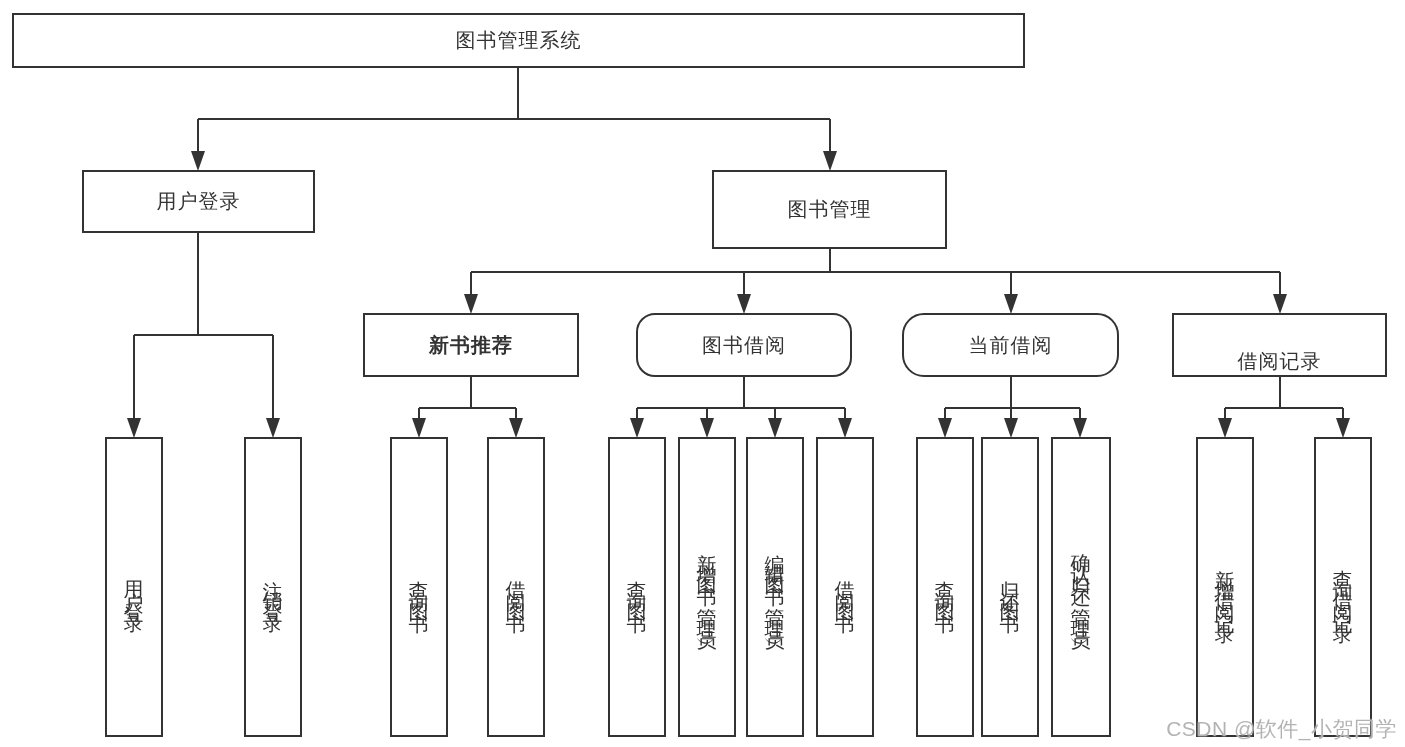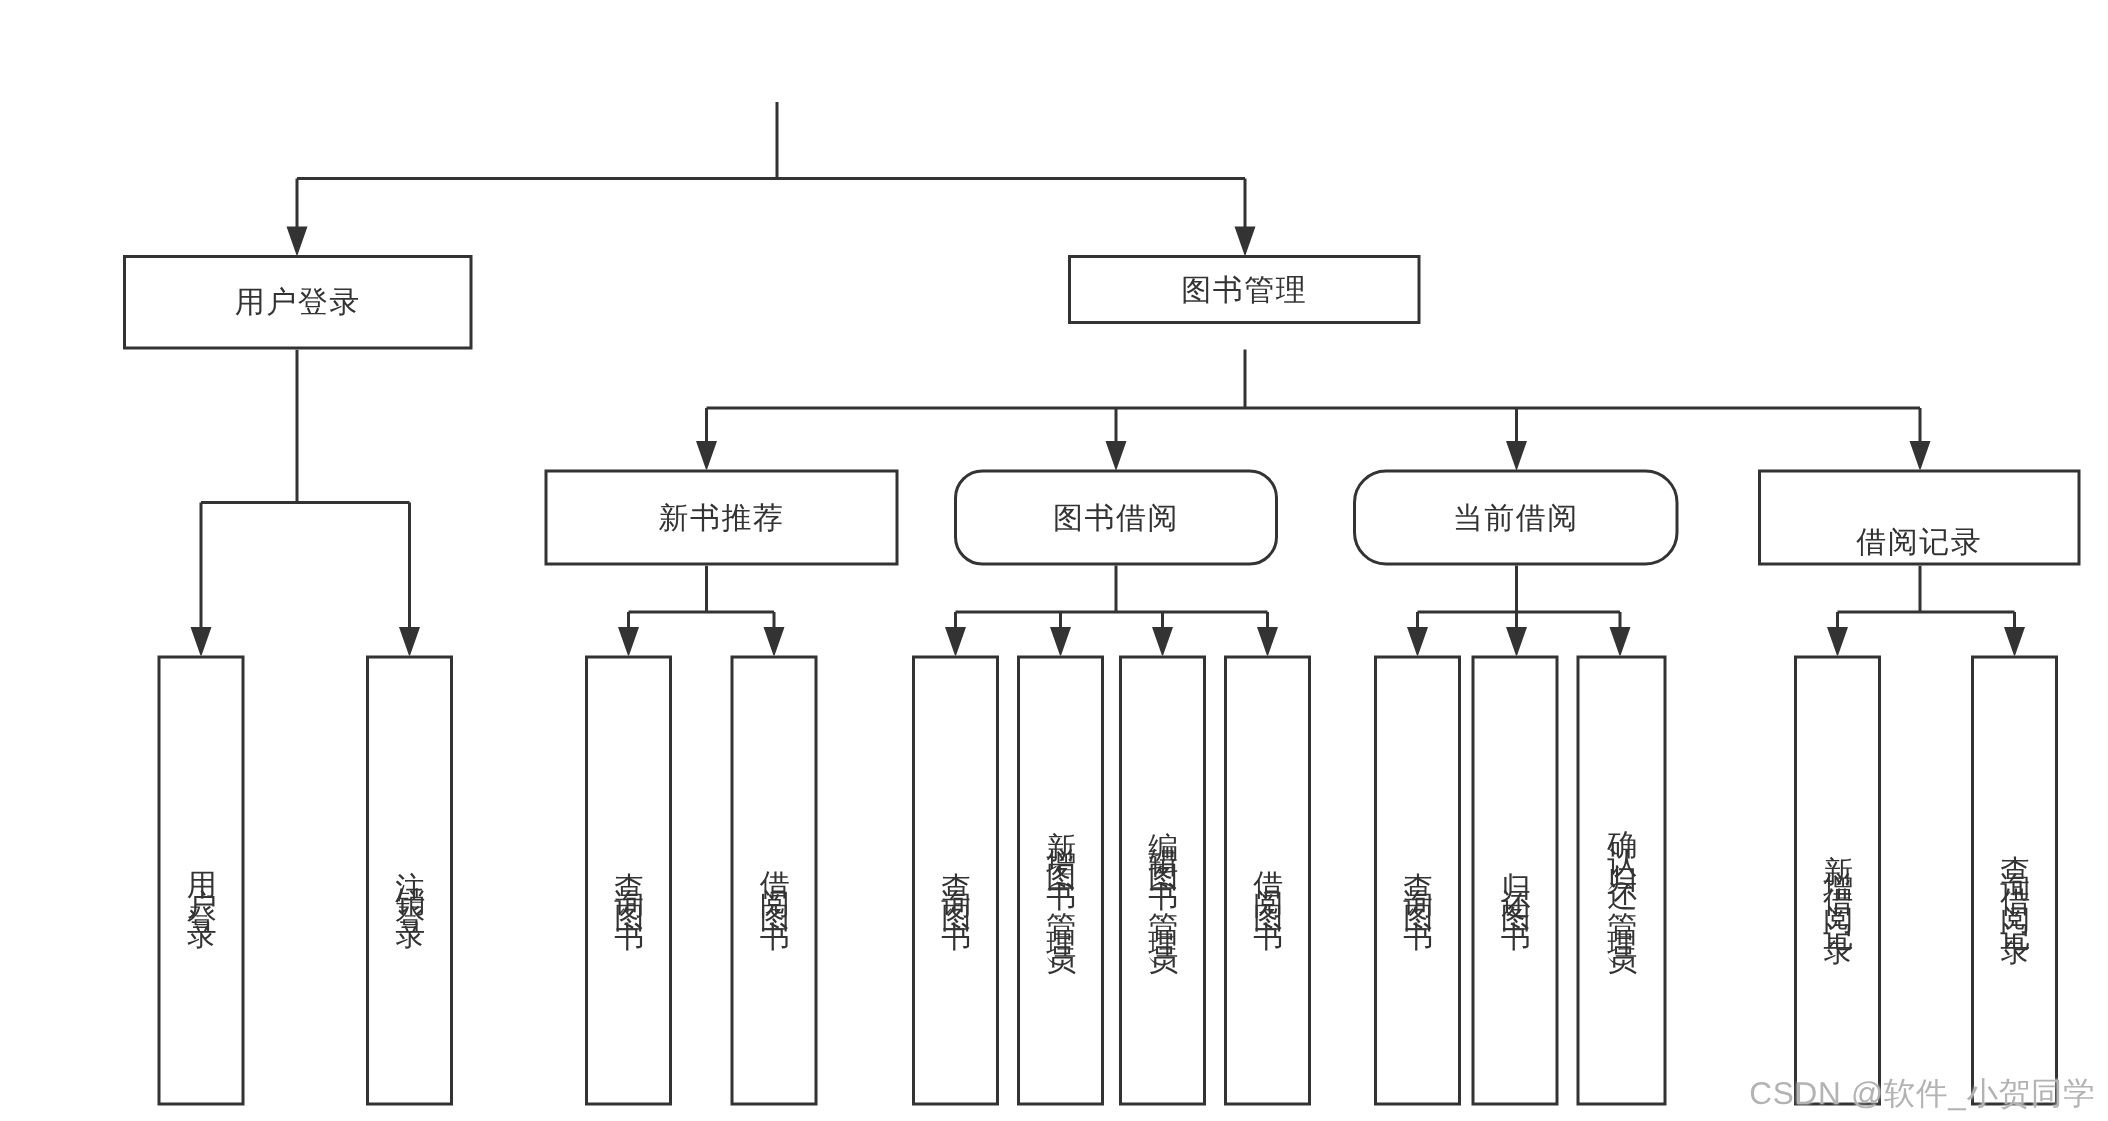--- a/index.html
+++ b/index.html
@@ -92,29 +92,32 @@
       <polygon points="768,418 782,418 775,438"></polygon>
       <polygon points="838,418 852,418 845,438"></polygon>
       <polygon points="938,418 952,418 945,438"></polygon>
       <polygon points="1004,418 1018,418 1011,438"></polygon>
       <polygon points="1073,418 1087,418 1080,438"></polygon>
       <polygon points="1218,418 1232,418 1225,438"></polygon>
       <polygon points="1336,418 1350,418 1343,438"></polygon>
     </g>
   </svg>
 
+  <div class="node" style="left:12px; top:13px; width:1013px; height:55px;">
+    <span>图书管理系统</span>
+  </div>
 
   <div class="node" style="left:82px; top:170px; width:233px; height:63px;">
     <span>用户登录</span>
   </div>
-  <div class="node" style="left:712px; top:170px; width:235px; height:46px;">
+  <div class="node" style="left:712px; top:170px; width:235px; height:79px;">
     <span>图书管理</span>
   </div>
 
-  <div class="node" style="left:363px; top:313px; width:236px; height:64px;">
+  <div class="node" style="left:363px; top:313px; width:216px; height:64px;font-weight:bold;">
     <span>新书推荐</span>
   </div>
   <div class="node" style="left:636px; top:313px; width:216px; height:64px;border-radius:19px;">
     <span>图书借阅</span>
   </div>
   <div class="node" style="left:902px; top:313px; width:217px; height:64px;border-radius:22px;">
     <span>当前借阅</span>
   </div>
   <div class="node" style="left:1172px; top:313px; width:215px; height:64px;align-items:flex-end;">
     <span>借阅记录</span>

